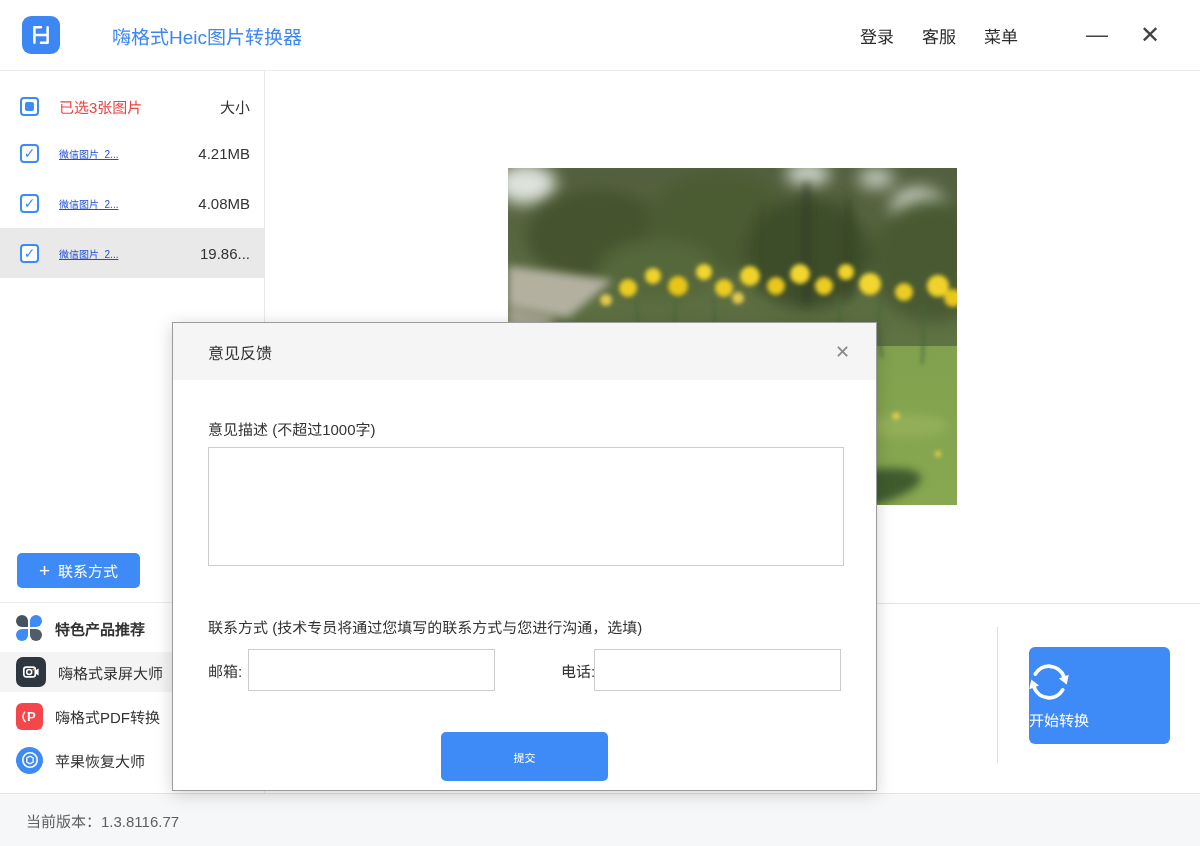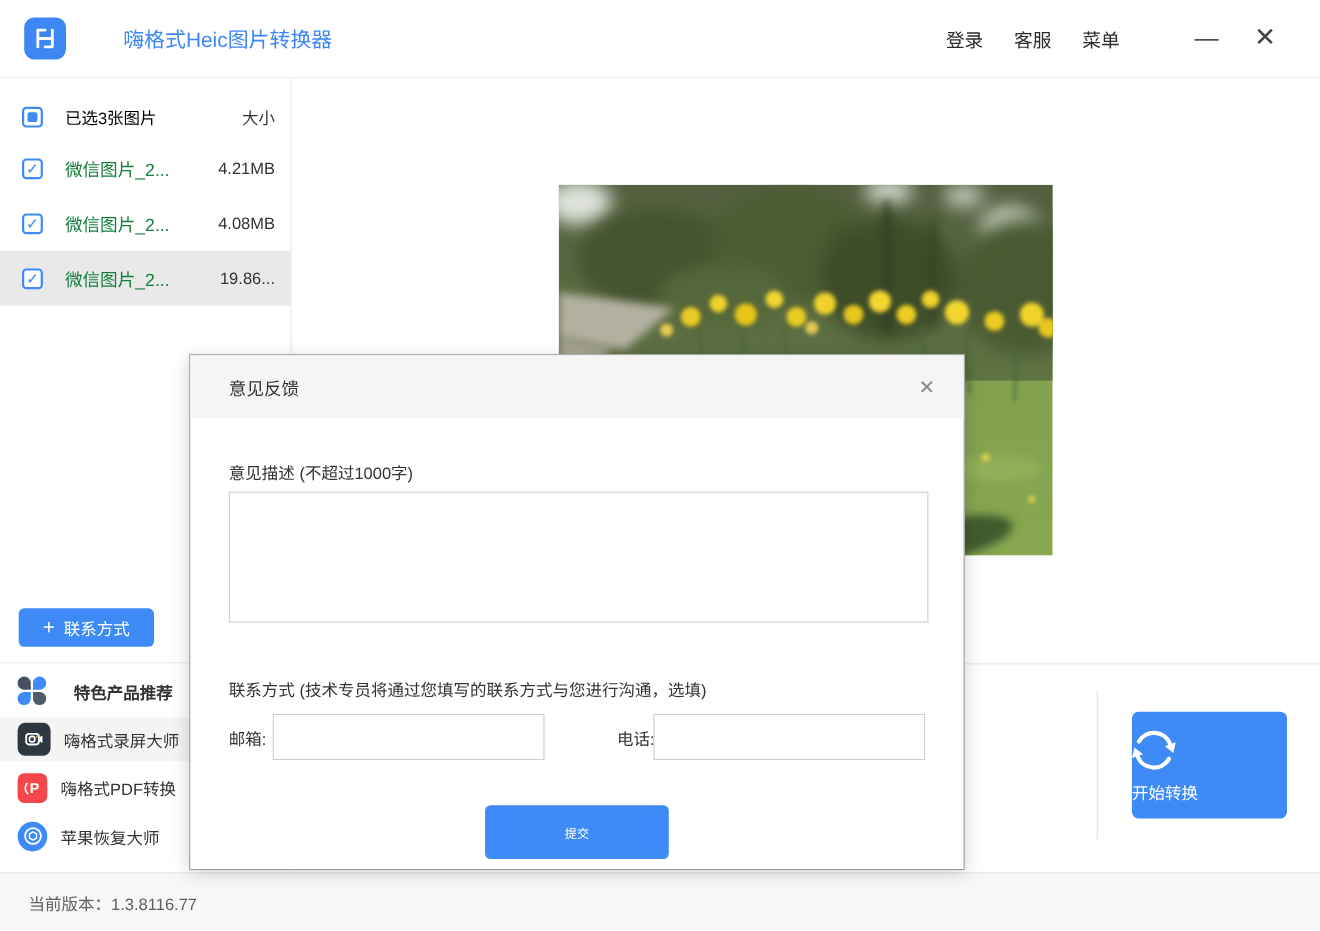--- a/index.html
+++ b/index.html
@@ -17,36 +17,36 @@
   .tb-right { margin-left:auto; display:flex; align-items:center; gap:28px; padding-right:40px; }
   .tb-link { font-size:17px; color:#2b2b2b; cursor:pointer; }
   .win-ctrls { display:flex; align-items:center; gap:32px; margin-left:40px; }
   .min-btn { font-size:22px; color:#444; line-height:1; cursor:pointer; }
   .close-btn { font-size:24px; color:#444; line-height:1; cursor:pointer; }
   
   .sidebar { position:absolute; left:0; top:71px; width:265px; bottom:53px; background:#fff;
     border-right:1px solid #e8e8e8; z-index:4; }
   .list-header { margin-top:13px; height:44px; display:flex; align-items:center;
     padding:0 14px 0 20px; }
-  .list-header .lh-label { flex:1; margin-left:20px; font-size:15px; color:#000000; }
+  .list-header .lh-label { flex:1; margin-left:20px; font-size:15px; color:#ef4444; }
   .lh-size { font-size:15px; color:#333; }
   .file-row { height:50px; display:flex; align-items:center; padding:0 14px 0 20px; cursor:pointer; }
   .file-row.selected { background:#e9e9e9; }
-  .file-name { flex:1; margin-left:20px; font-size:16px; color:#15803d; white-space:nowrap; overflow:hidden; }
+  .file-name { flex:1; margin-left:20px; font-size:10px; color:#1d4ed8; white-space:nowrap; overflow:hidden;text-decoration:underline; }
   .file-size { font-size:15px; color:#333; white-space:nowrap; }
   .cb { width:19px; height:19px; border:2px solid #3e8bf7; border-radius:4px; background:#fff;
     display:flex; align-items:center; justify-content:center; flex:none; cursor:pointer; }
   .cb .sq { width:9px; height:9px; background:#3e8bf7; border-radius:2px; }
   .cb .ck { color:#3e8bf7; font-size:14px; font-weight:bold; line-height:1; }
   .add-btn { position:absolute; left:17px; top:482px; width:123px; height:35px; background:#3e8bf7;
     border-radius:5px; color:#fff; display:flex; align-items:center; justify-content:center; gap:8px;
     font-size:15px; cursor:pointer; }
   .add-btn .plus { font-size:19px; line-height:1; }
   .side-divider { position:absolute; left:0; right:0; top:531px; height:1px; background:#ebebeb; }
-  .prod-header { position:absolute; left:16px; top:541px; height:32px; display:flex; align-items:center; gap:24px; }
+  .prod-header { position:absolute; left:16px; top:541px; height:32px; display:flex; align-items:center; gap:12px; }
   .prod-header .ph-label { font-size:15px; font-weight:bold; color:#333; }
   .petals { width:27px; height:27px; display:grid; grid-template-columns:12px 12px; grid-template-rows:12px 12px; gap:2px; }
   .petal { width:12px; height:12px; }
   .p-tl { background:#46525f; border-radius:50% 50% 0 50%; }
   .p-tr { background:#3e8bf7; border-radius:50% 50% 50% 0; }
   .p-bl { background:#3e8bf7; border-radius:50% 0 50% 50%; }
   .p-br { background:#525c68; border-radius:0 50% 50% 50%; }
   .prod-row { position:absolute; left:0; width:265px; height:40px; display:flex; align-items:center;
     gap:12px; padding-left:16px; cursor:pointer; }
   .prod-row .pr-label { font-size:15px; color:#333; white-space:nowrap; }

